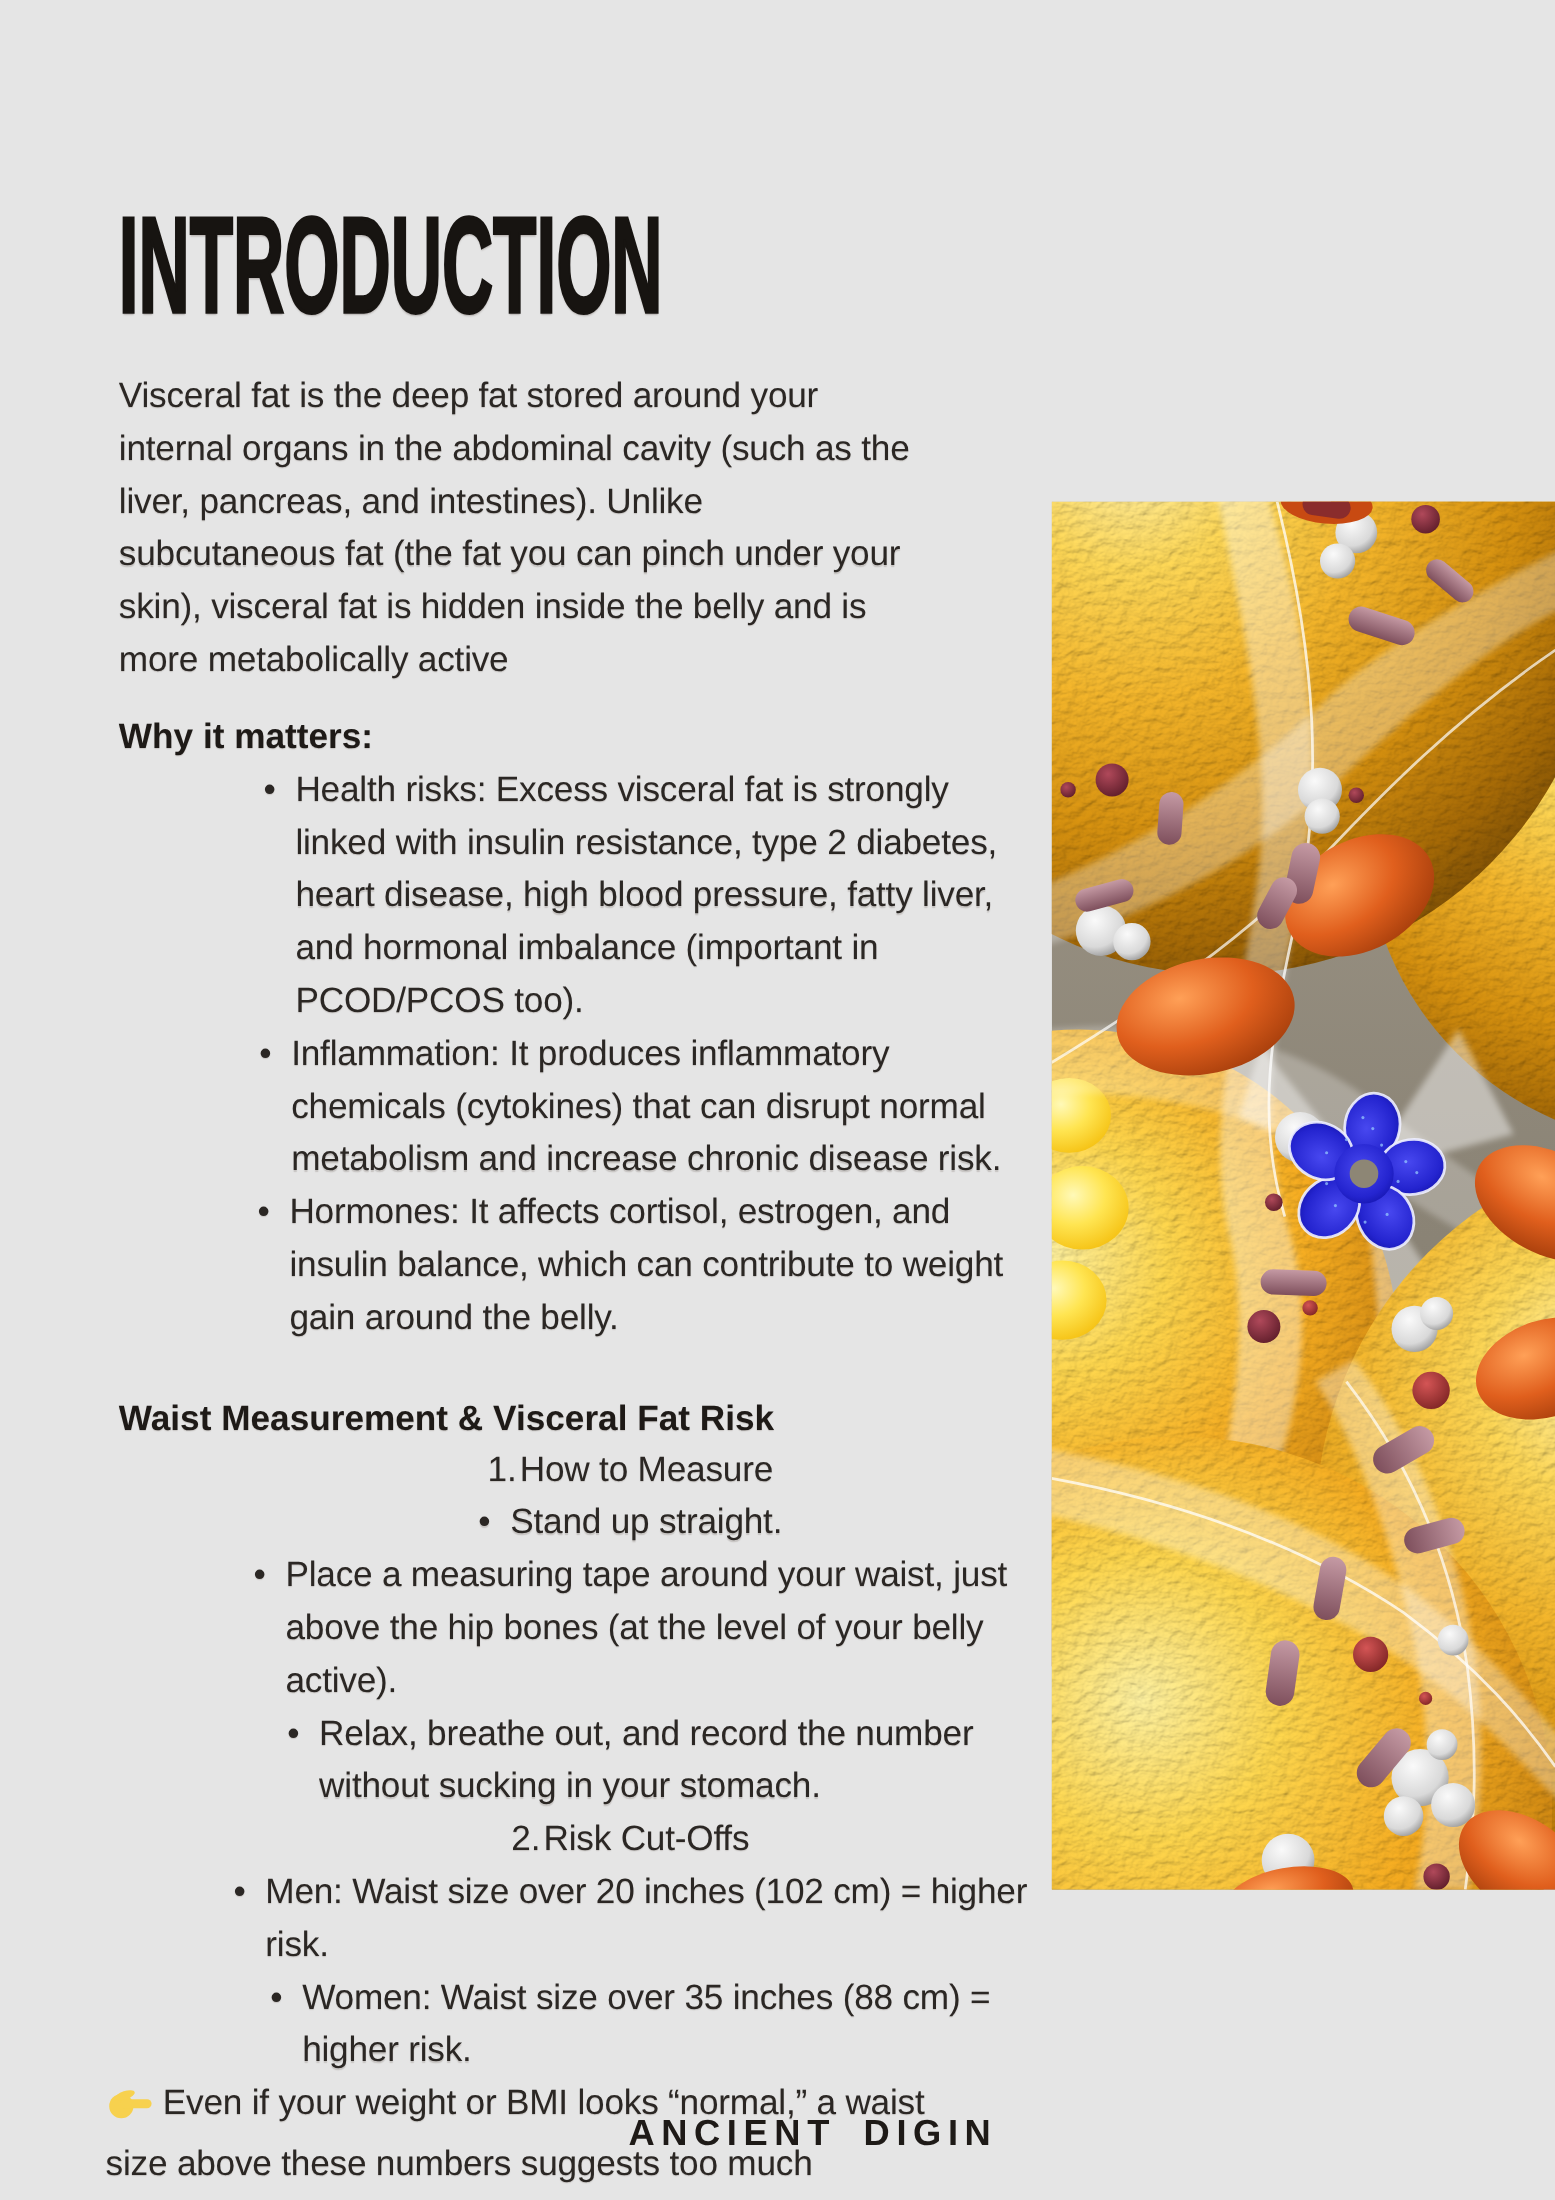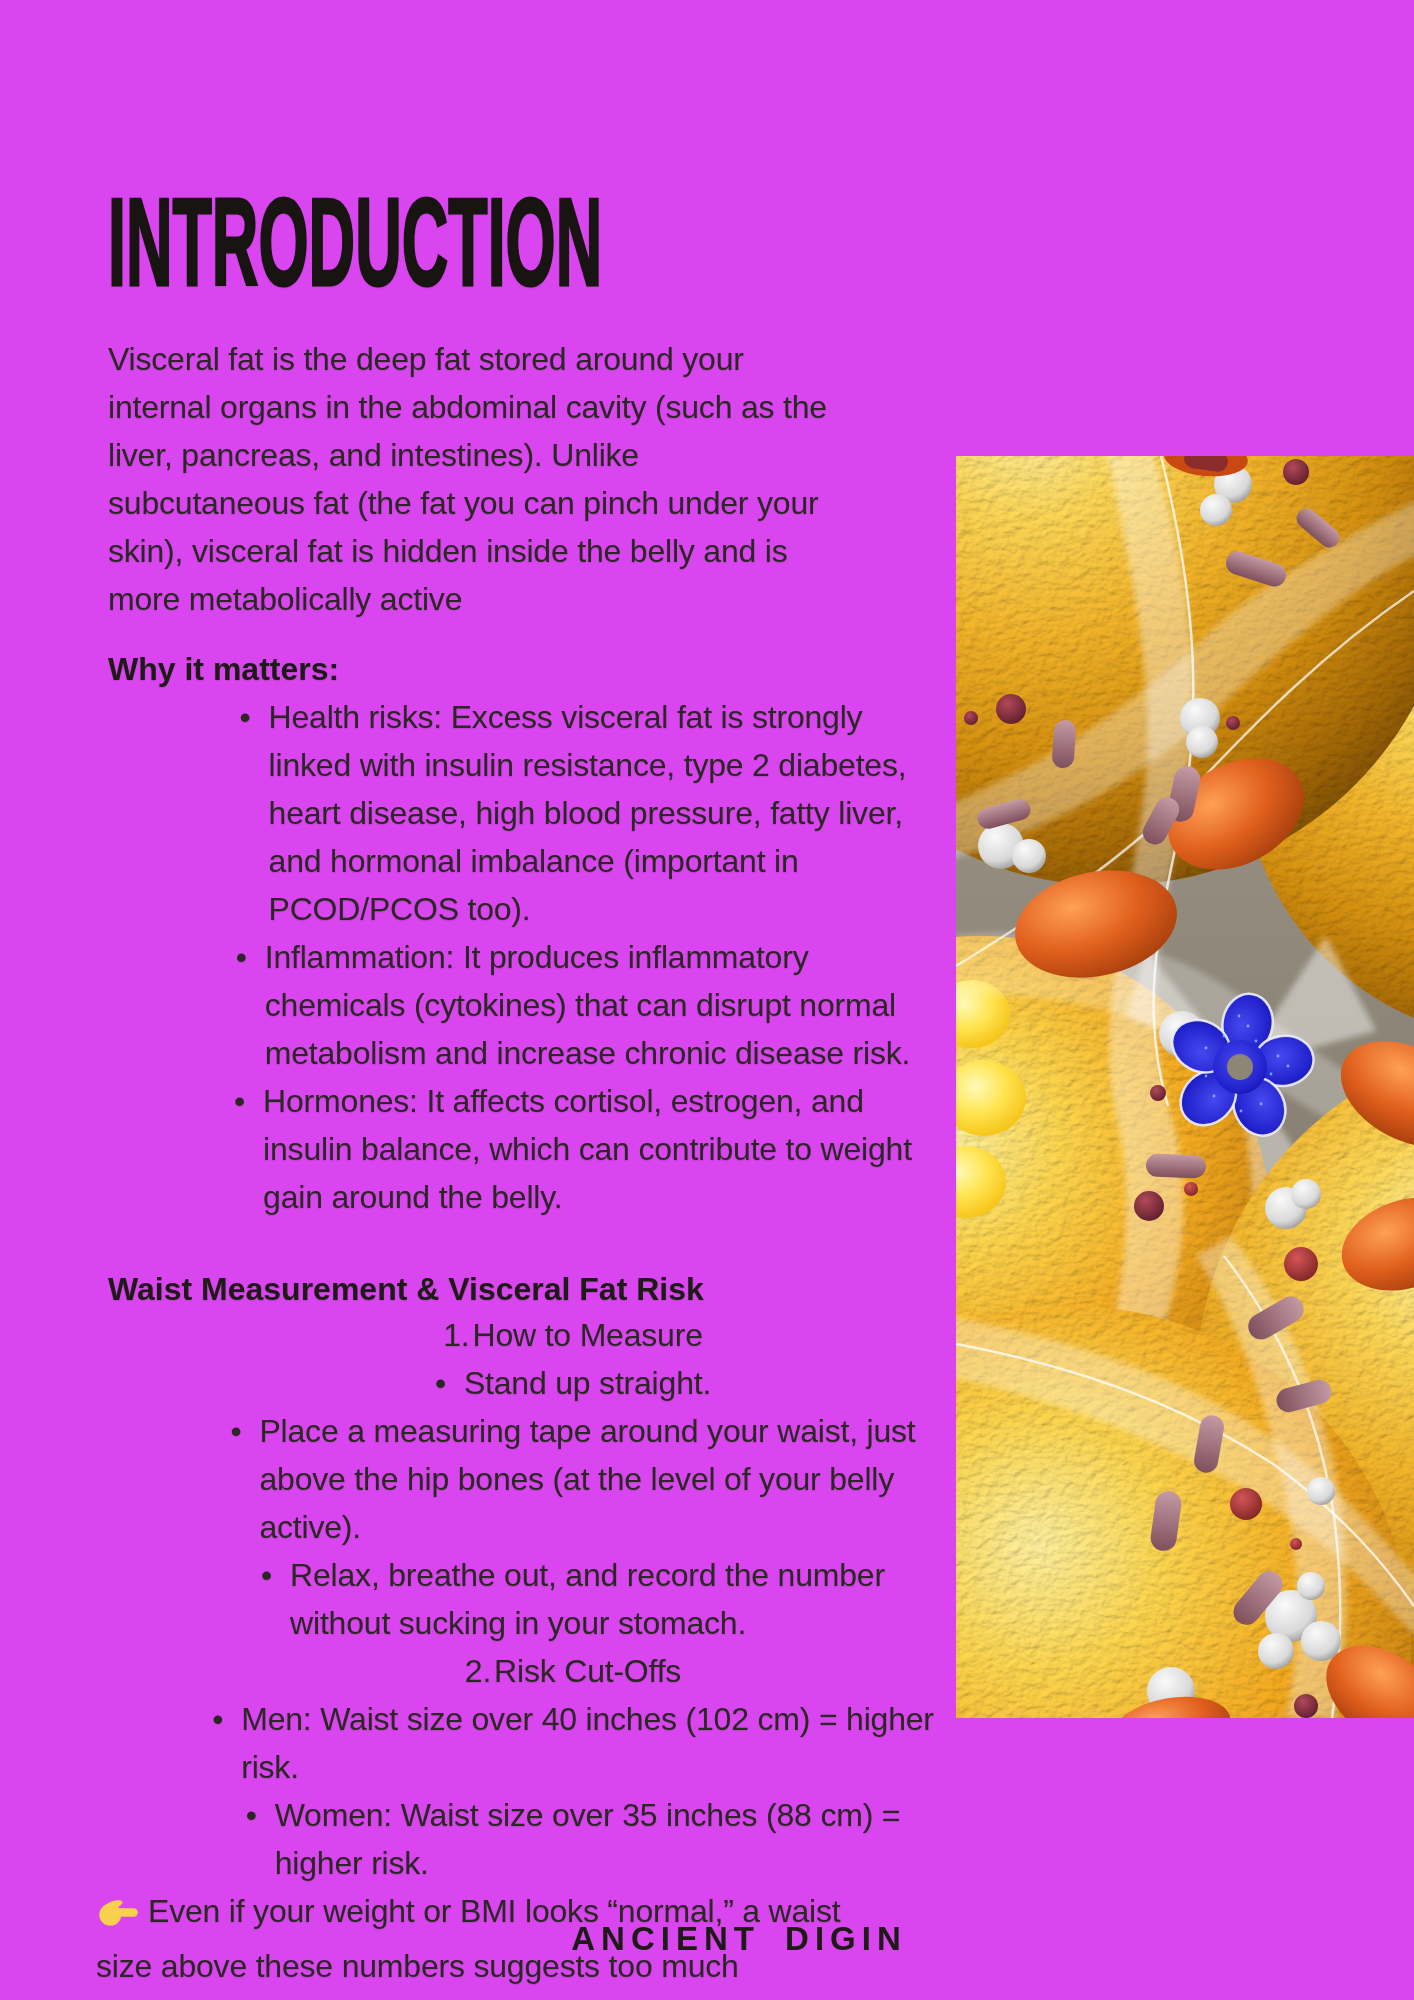--- a/index.html
+++ b/index.html
@@ -1,19 +1,19 @@
 <!DOCTYPE html>
 <html><head>
 <meta charset="utf-8">
 <style>
   html,body{margin:0;padding:0;}
   .page{
     position:relative;
     width:1414px;height:2000px;
-    background:#d946ef;
+    background:#e5e5e5;
     overflow:hidden;
     font-family:"Liberation Sans", sans-serif;
     color:#2b2724;
   }
   .content{
     position:absolute;left:108px;top:182px;width:900px;
   }
   h1.title{
     margin:0;padding:0;
     font-size:124px;line-height:121px;
@@ -125,21 +125,21 @@
           <span class="marker"></span>
           <span class="litext">Relax, breathe out, and record the number
 without sucking in your stomach.</span>
         </div>
         <div class="li num">
           <span class="marker">2.</span>
           <span class="litext">Risk Cut-Offs</span>
         </div>
         <div class="li bullet">
           <span class="marker"></span>
-          <span class="litext">Men: Waist size over 40 inches (102 cm) = higher
+          <span class="litext">Men: Waist size over 20 inches (102 cm) = higher
 risk.</span>
         </div>
         <div class="li bullet">
           <span class="marker"></span>
           <span class="litext">Women: Waist size over 35 inches (88 cm) =
 higher risk.</span>
         </div>
       </div>
 
     <p class="note body-text"><span class="hand"><svg width="44" height="33" viewBox="0 0 40 30">

